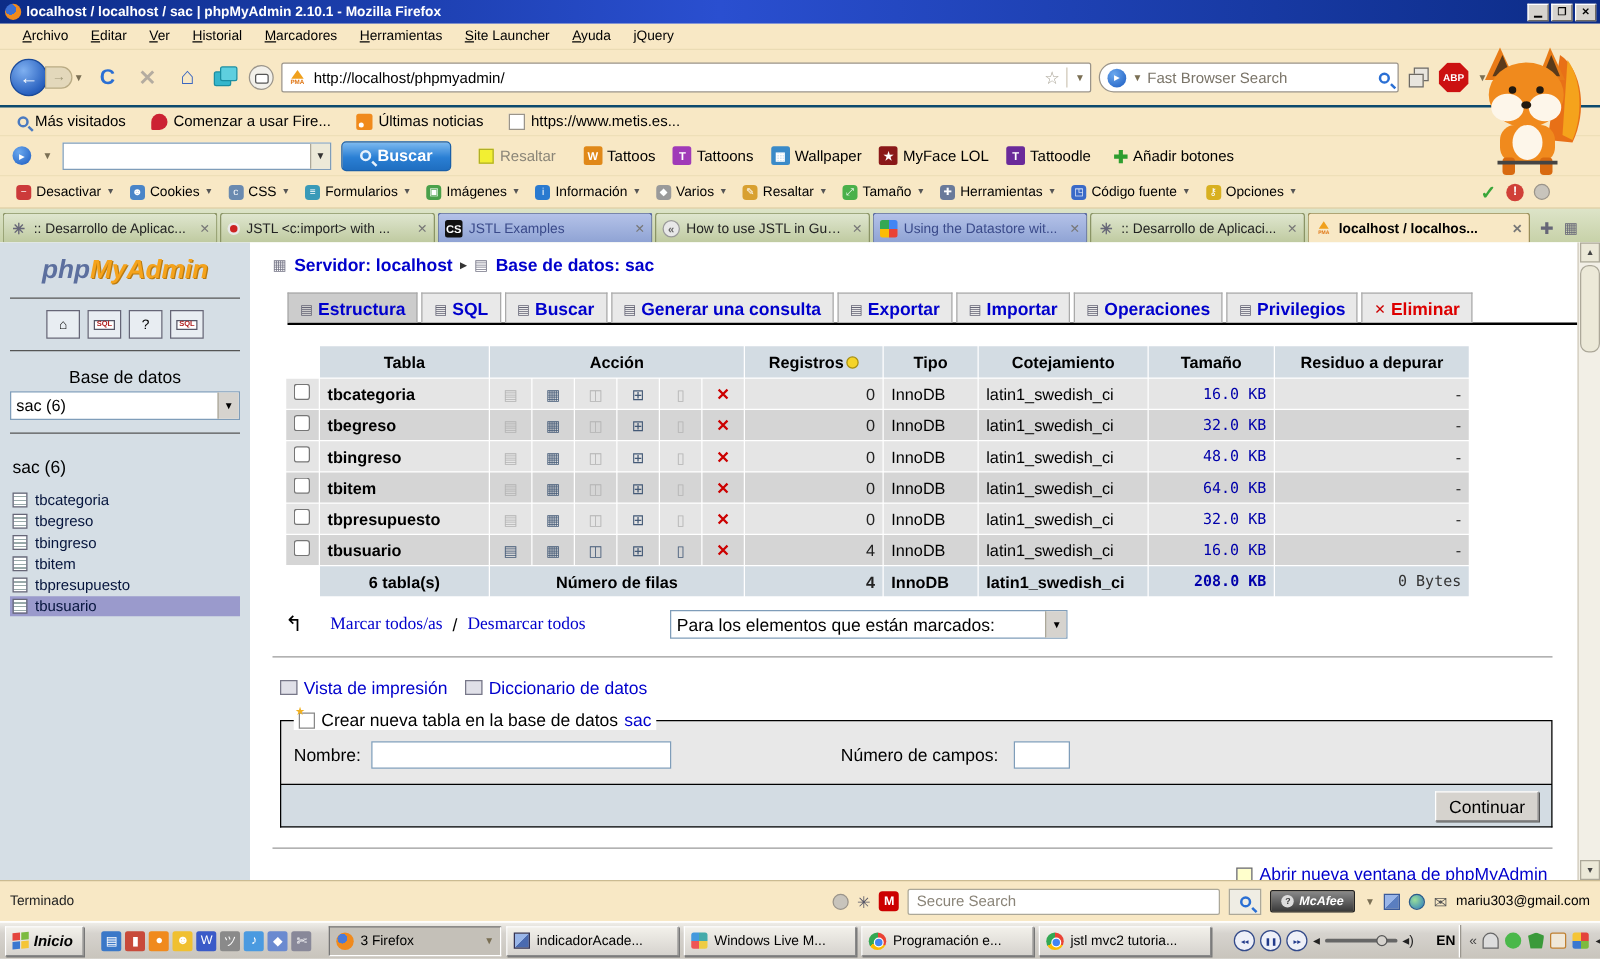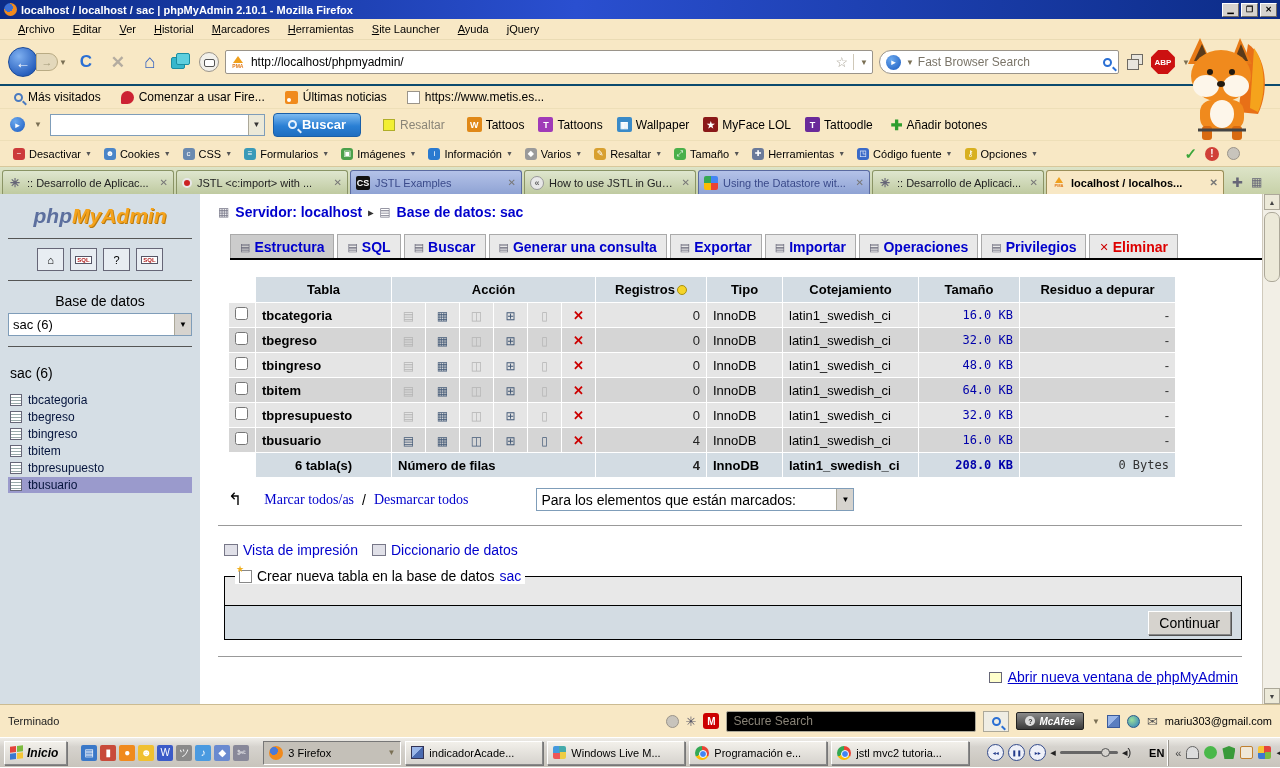--- a/index.html
+++ b/index.html
@@ -217,21 +217,21 @@
   .vs-up { top:0; } .vs-dn { bottom:0; }
   .vs-thumb { position:absolute; left:1px; top:18px; width:16px; height:70px; background:#ece9d8; border:1px solid #aca899; border-radius:7px; }
 
   
   .statusbar { position:absolute; left:0; top:704px; width:1280px; height:33px; border-top:1px solid #cbbb92;
     display:flex; align-items:center; font-size:11px; padding:0 8px; }
   .status-text { color:#222; }
   .status-right { margin-left:auto; display:flex; align-items:center; gap:7px; }
   .mc-shield { width:16px; height:16px; background:#c00; border-radius:3px; color:#fff; font-size:10px; font-weight:bold;
     display:flex; align-items:center; justify-content:center; }
-  .ss-input { width:250px; height:21px; background:#000000; border:1px solid #aca899; border-radius:2px;
+  .ss-input { width:250px; height:21px; background:#ffffff; border:1px solid #aca899; border-radius:2px;
     display:flex; align-items:center; padding-left:6px; color:#8a8478; font-size:12px; }
   .ss-mag { width:26px; height:21px; background:#efede4; border:1px solid #aca899; display:flex; align-items:center; justify-content:center; }
   .mc-badge { height:18px; padding:0 8px; background:linear-gradient(#8a8a8a,#3a3a3a); border:1px solid #222; border-radius:2px;
     color:#fff; font-size:10px; font-weight:bold; font-style:italic; display:flex; align-items:center; gap:4px; }
   .mc-badge .q { width:10px; height:10px; border-radius:50%; background:#ddd; color:#333; font-size:7px; font-style:normal;
     display:flex; align-items:center; justify-content:center; }
   .cube-ic { width:13px; height:13px; background:linear-gradient(135deg,#9ab6e8 50%,#5a7ec0 50%); border:1px solid #3a5a9a; }
   .globe-ic { width:13px; height:13px; border-radius:50%; background:radial-gradient(circle at 35% 35%, #9adf9a, #2a7ac0); border:1px solid #2a5a8a; }
   .env-ic { font-size:13px; color:#555; }
 
@@ -746,21 +746,21 @@
               <td class="c-act"><span class="act-ic act-drop">✕</span></td>
               <td class="c-num">4</td>
               <td>InnoDB</td>
               <td>latin1_swedish_ci</td>
               <td class="c-size">16.0 KB</td>
               <td class="c-over">-</td>
             </tr>
             <tr class="t-foot">
               <td class="plaincell"></td>
               <td style="text-align: center;">6 tabla(s)</td>
-              <td colspan="6" style="">Número de filas</td>
+              <td colspan="6" style="text-align: center;">Número de filas</td>
               <td class="c-num">4</td>
               <td>InnoDB</td>
               <td>latin1_swedish_ci</td>
               <td class="c-size">208.0 KB</td>
               <td class="c-over">0 Bytes</td>
             </tr>
           </tbody>
       </table>
 
       <div class="check-row">
@@ -785,20 +785,27 @@
           <span class="sm-ic"></span>
           <span>Diccionario de datos</span>
         </a>
       </div>
 
       <div class="fieldset">
         <div class="legend">
           <span class="newtbl-ic"></span>
           <span>Crear nueva tabla en la base de datos</span>
           <a href="#">sac</a>
+        </div>
+        <div class="fs-row">
+          <span>Nombre:</span>
+          <input class="fs-input fs-name" style="">
+          <span class="fs-gap"></span>
+          <span>Número de campos:</span>
+          <input class="fs-input fs-fields" style="">
         </div>
       </div>
       <div class="tbl-footer">
         <button class="continuar">Continuar</button>
       </div>
 
       <hr class="main-hr" style="margin-top:16px;">
       <div class="newwin-row">
         <span class="newwin-ic"></span>
         <a href="#">Abrir nueva ventana de phpMyAdmin</a>

